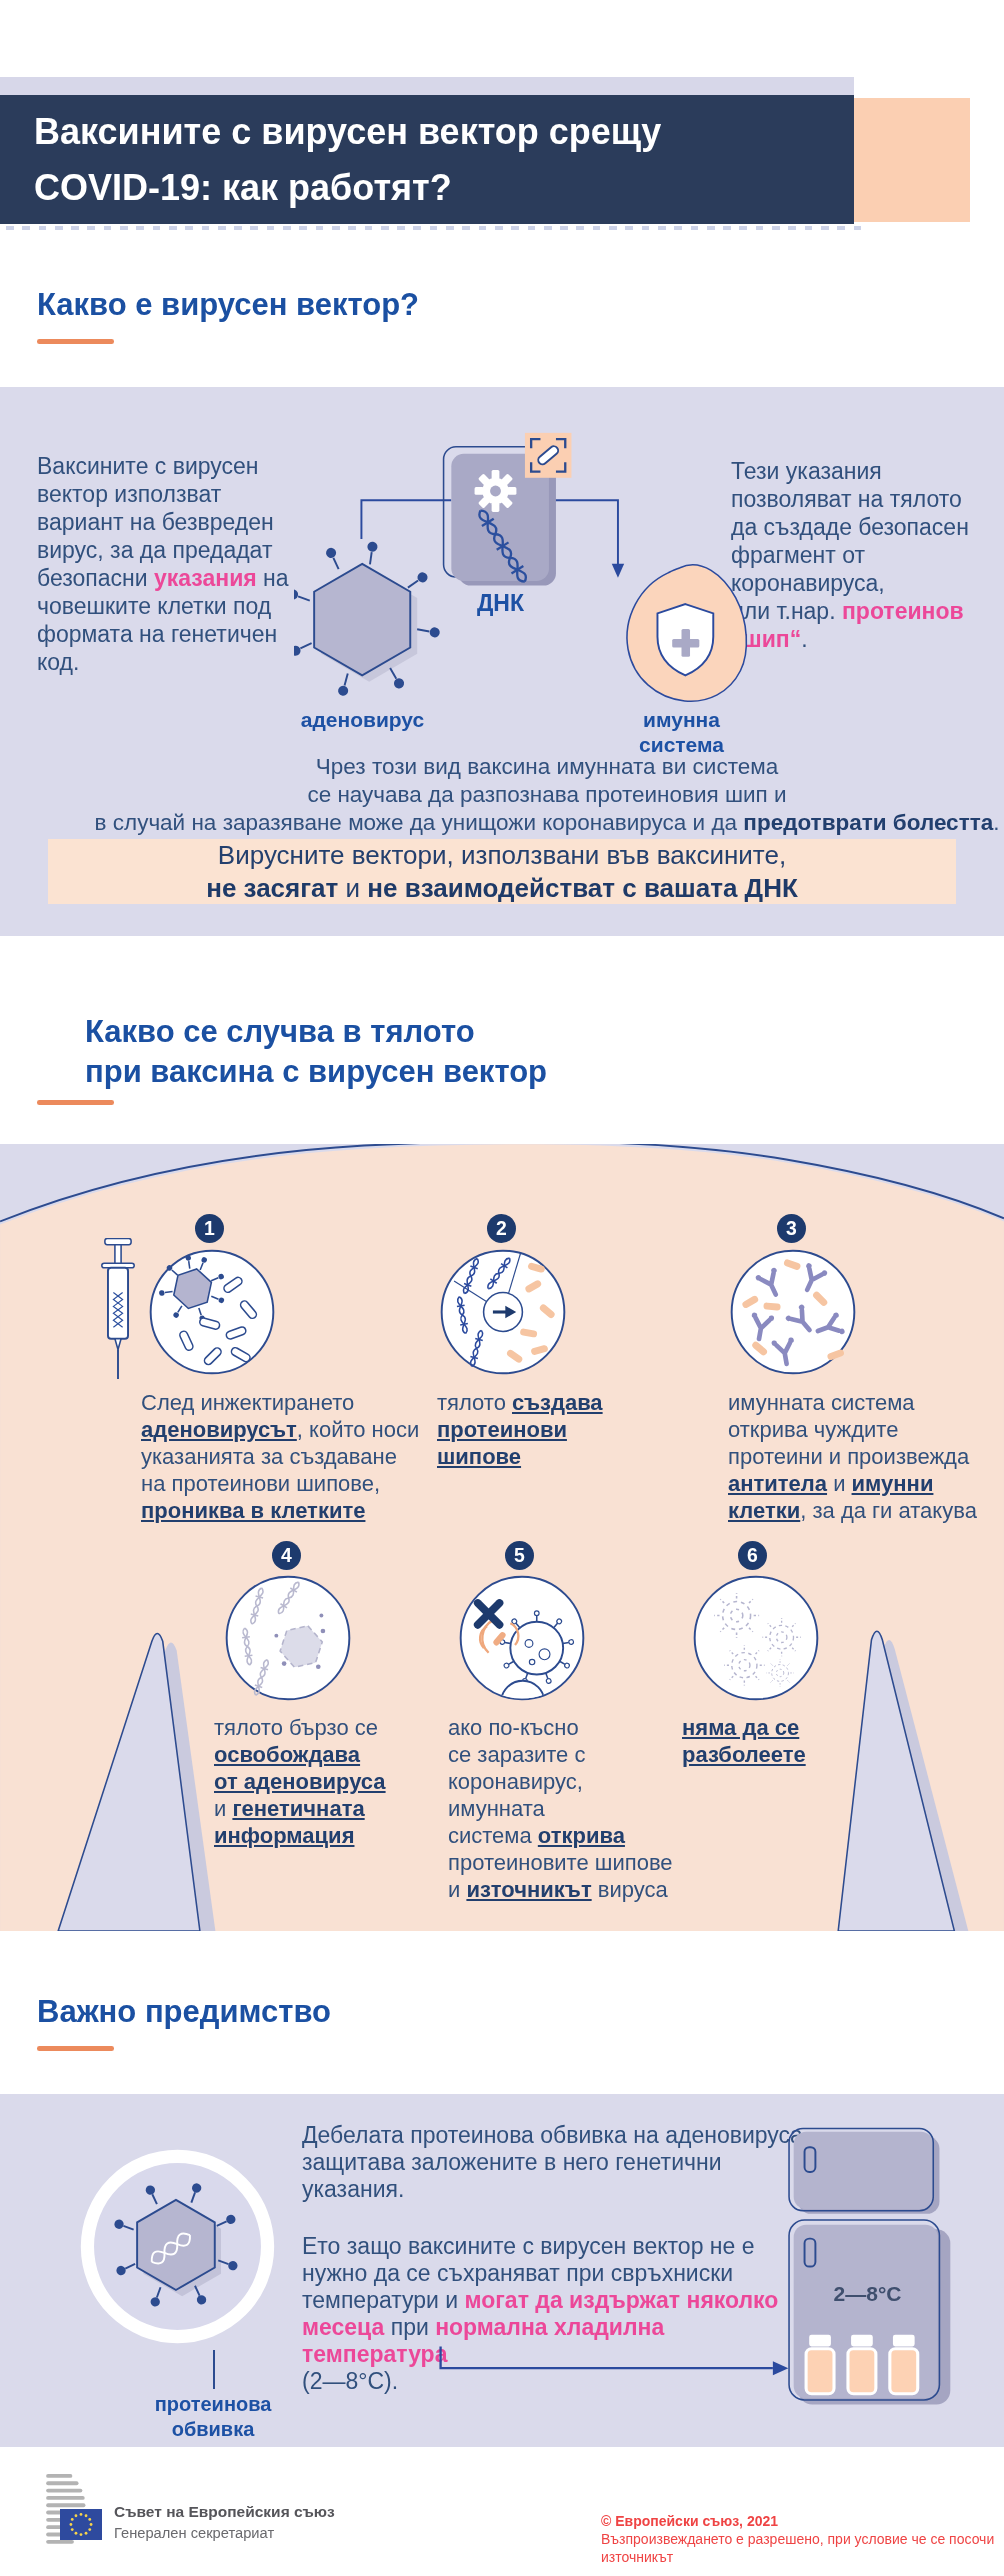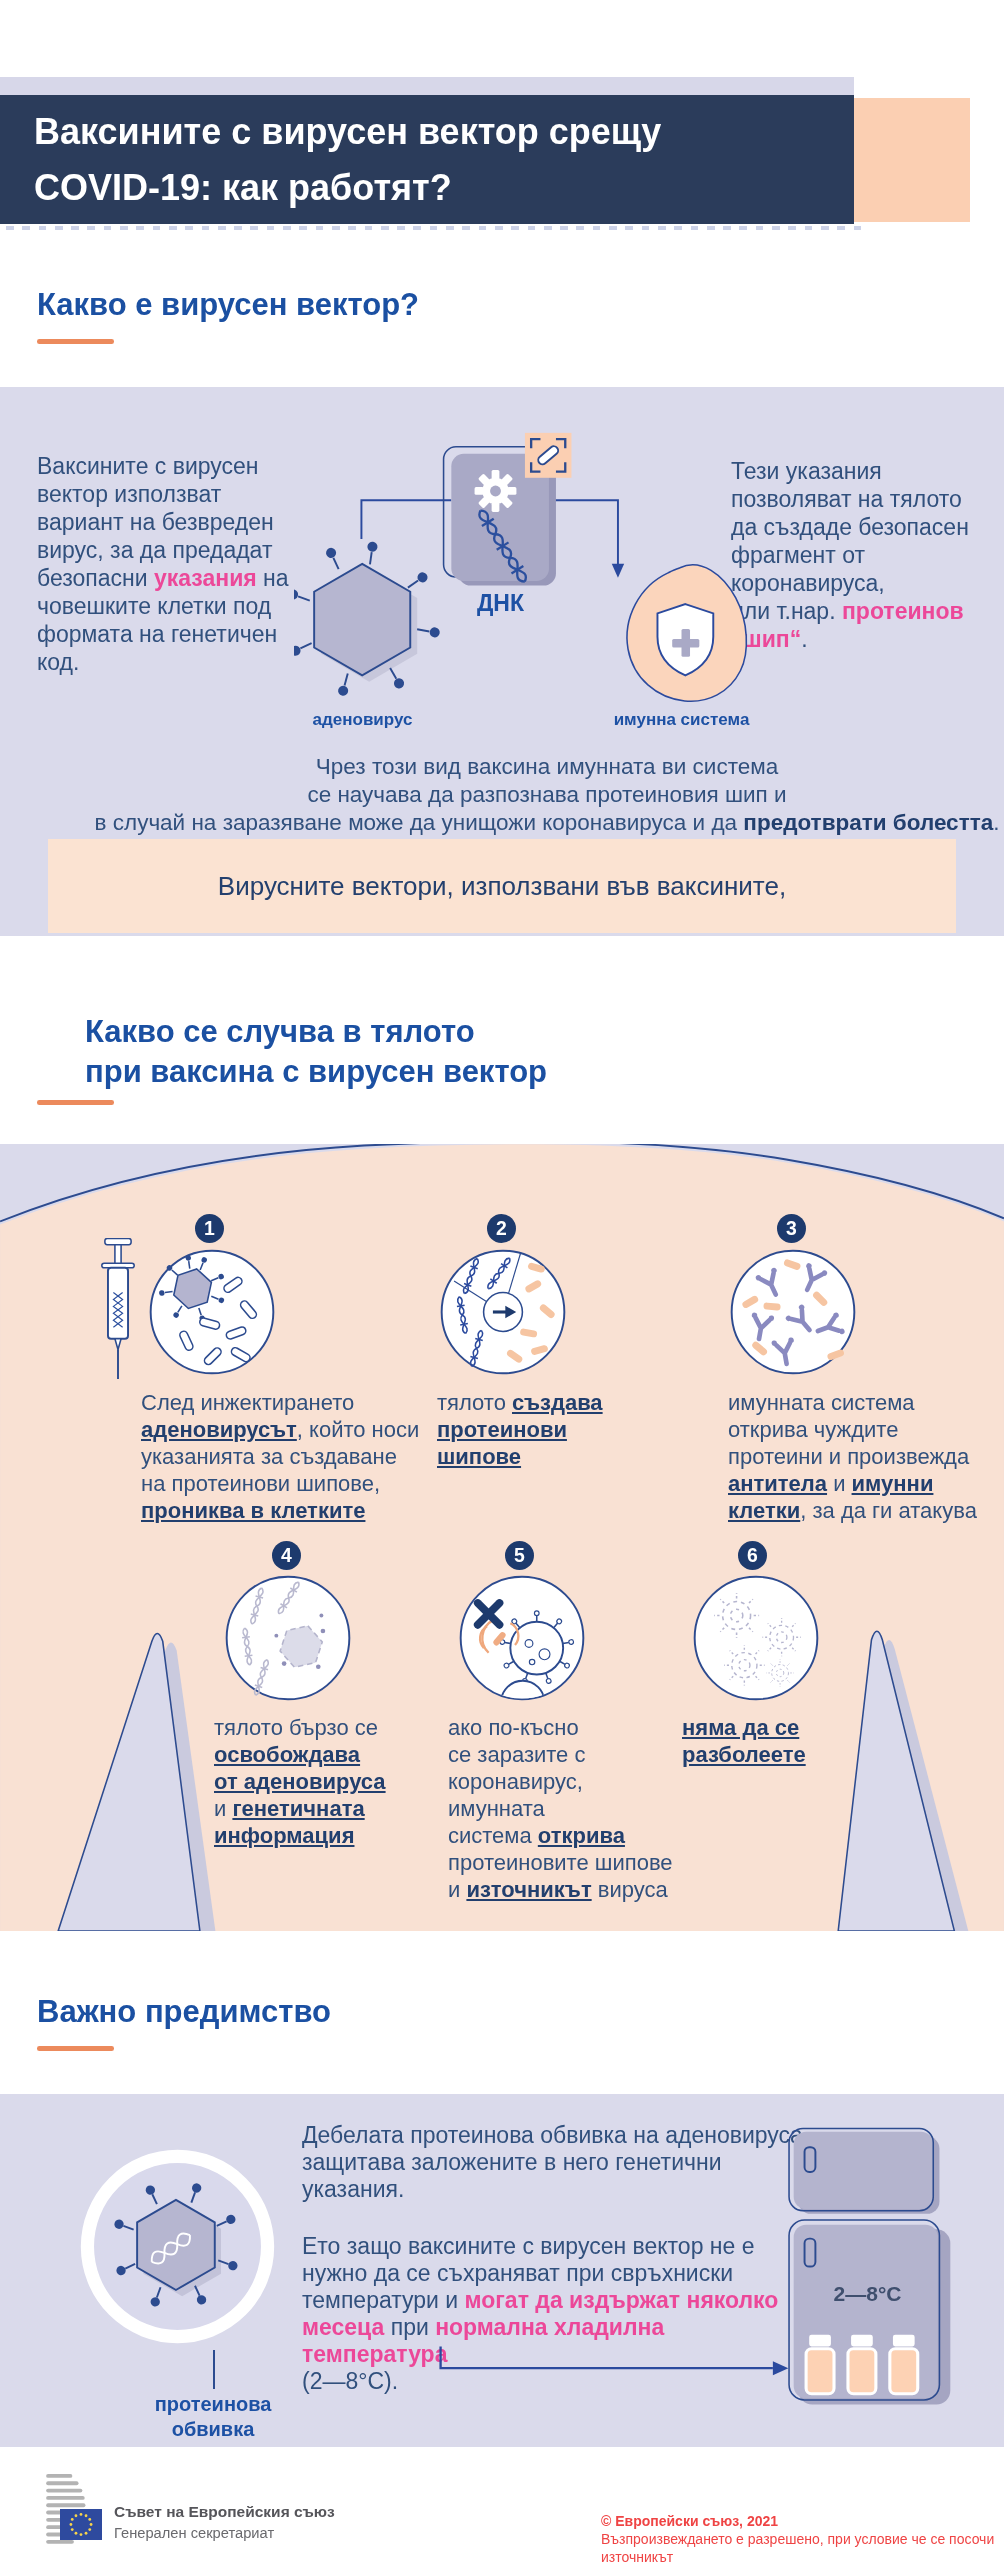--- a/index.html
+++ b/index.html
@@ -5,21 +5,21 @@
   html,body{margin:0;padding:0;background:#fff;}
   body{font-family:"Liberation Sans","DejaVu Sans",sans-serif;}
   #page{position:relative;width:1004px;height:2576px;background:#ffffff;overflow:hidden;}
   .abs{position:absolute;}
   .para{font-size:23px;line-height:28px;color:#31507d;}
   .para b{color:#ec4899;}
   .step-text{font-size:22px;line-height:27px;color:#31507d;}
   .step-text b{color:#223f6e;text-decoration:underline;}
   .h2{font-size:31px;font-weight:700;color:#1b50a2;line-height:40px;}
   .h-underline{width:77px;height:5.4px;background:#ec8a5c;border-radius:2.3px;}
-  .label-blue{font-weight:700;color:#1d51a4;font-size:17px;text-align:center;line-height:25px;}
+  .label-blue{font-weight:700;color:#1d51a4;font-size:21px;text-align:center;line-height:25px;}
   .badge{width:29px;height:29px;border-radius:50%;background:#1d3a6d;color:#ffffff;
          font-weight:700;font-size:19.4px;display:flex;align-items:center;justify-content:center;}
   .title{font-size:36px;font-weight:700;color:#ffffff;line-height:56px;}
   .banner-text{font-size:26px;line-height:33px;color:#24406e;text-align:center;}
   .banner-text b{color:#1e3a68;}
   .mid{font-size:22.5px;line-height:28px;color:#31507d;text-align:center;padding-left:45px;}
   .mid b{color:#223f6e;}
   .dashes{height:3.9px;background:repeating-linear-gradient(90deg,#ccd2e8 0 7.7px,rgba(0,0,0,0) 7.7px 16.3px);}
   .footer-gray{color:#ef4444;font-size:14px;line-height:18px;}
 </style>
@@ -145,22 +145,23 @@
   <div class="abs label-blue" style="left:462px;top:591px;width:77px;font-size:23px;">ДНК</div>
   <div class="abs label-blue" style="left:285px;top:707px;width:155px;">аденовирус</div>
   <div class="abs label-blue" style="left:604px;top:707px;width:155px;">имунна система</div>
 
   <div class="abs mid" style="left:0;top:753px;width:1004px;">
     <div>Чрез този вид ваксина имунната ви система</div>
     <div>се научава да разпознава протеиновия шип и</div>
     <div>в случай на заразяване може да унищожи коронавируса и да <b>предотврати болестта</b>.</div>
   </div>
 
-  <div class="abs" style="left:48px;top:839px;width:908px;height:94px;background:#fbe3d2;display:flex;flex-direction:column;justify-content:center;">
+  <div class="abs" style="left:48px;top:839px;width:908px;height:65px;background:#fbe3d2;display:flex;flex-direction:column;justify-content:center;">
     <div class="banner-text">Вирусните вектори, използвани във ваксините,</div>
+    <div class="banner-text"><b>не засягат</b> и <b>не взаимодействат с вашата ДНК</b></div>
   </div>
 
   <div class="abs h2" style="left:37px;top:1012px;margin-left:48px;">
     <div>Какво се случва в тялото</div>
     <div>при ваксина с вирусен вектор</div>
   </div>
   <div class="abs h-underline" style="left:37px;top:1100px;"></div>
 
   <div class="abs" style="left:0;top:1144px;width:1004px;height:787px;background:#dadaeb;"></div>
 

